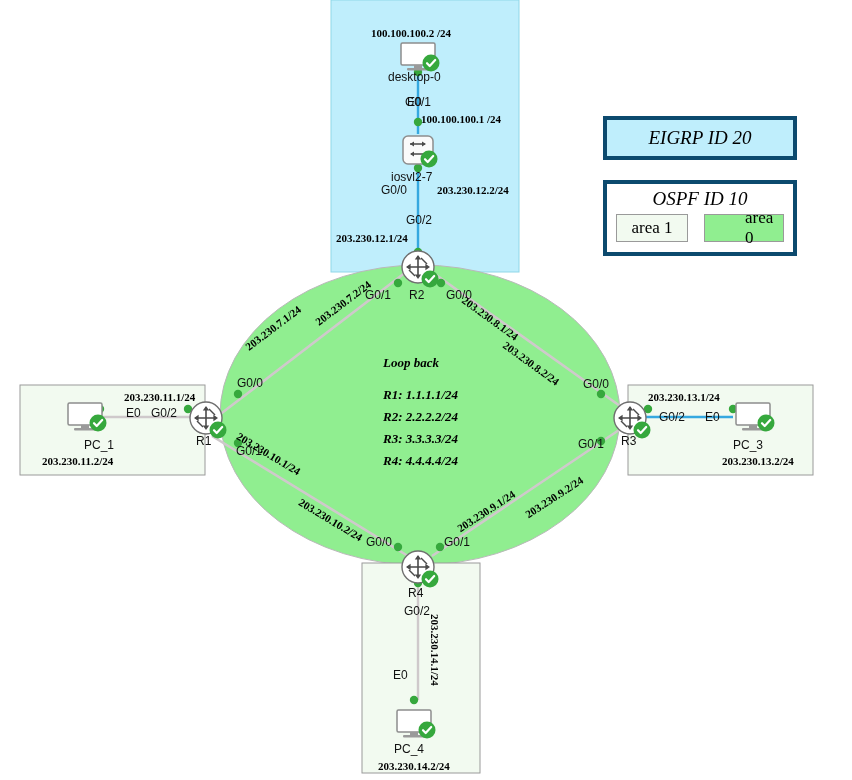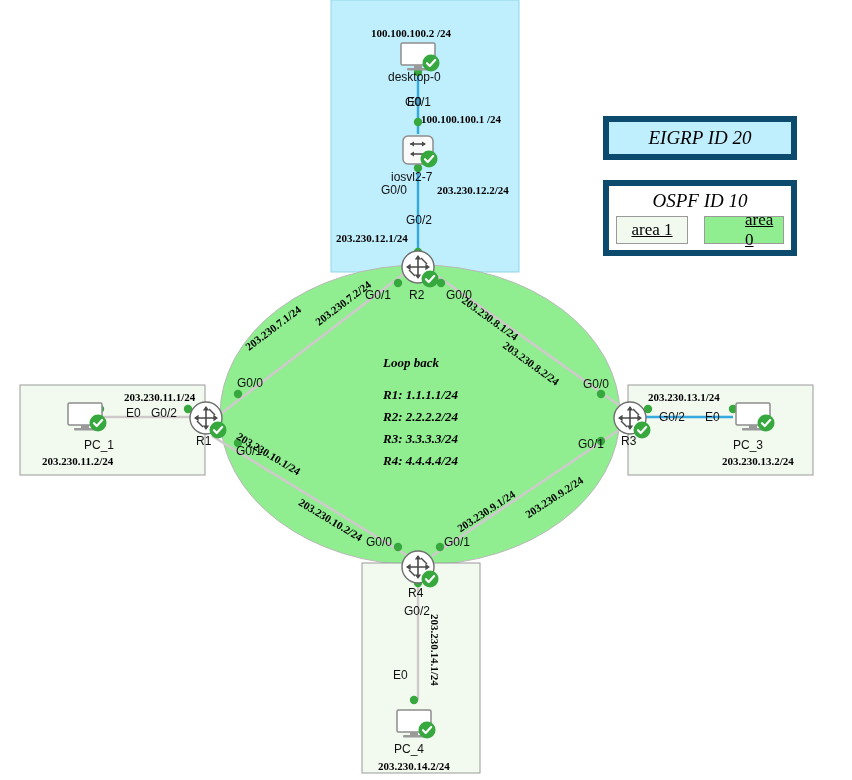--- a/index.html
+++ b/index.html
@@ -5,21 +5,21 @@
   html,body{margin:0;padding:0;background:#ffffff;}
   body{width:852px;height:780px;position:relative;overflow:hidden;
        font-family:"Liberation Sans", sans-serif;}
   #canvas{position:absolute;inset:0;width:852px;height:780px;}
   .lbl{position:absolute;white-space:nowrap;color:#000;
        font-family:"Liberation Serif", serif;font-weight:bold;font-size:11px;}
   .lbl-plain{position:absolute;white-space:nowrap;color:#111;
        font-family:"Liberation Sans", sans-serif;font-weight:400;font-size:12px;}
   .lbl-ital{position:absolute;white-space:nowrap;color:#000;
        font-family:"Liberation Serif", serif;font-style:italic;font-weight:bold;font-size:13px;}
-  .legend-box{position:absolute;box-sizing:border-box;border:6px solid #0c4a6e;
+  .legend-box{position:absolute;box-sizing:border-box;border:4px solid #0c4a6e;
        display:flex;align-items:center;justify-content:center;
        font-family:"Liberation Serif", serif;font-style:italic;font-size:19px;color:#000;}
   .area-chip{box-sizing:border-box;border:1px solid #9a9a9a;
        font-family:"Liberation Serif", serif;font-style:normal;font-size:17px;
        display:flex;align-items:center;justify-content:center;color:#000;}
 </style>
 </head>
 <body>
 
 <svg id="canvas" viewBox="0 0 852 780">
@@ -142,21 +142,21 @@
     <use href="#check-badge" transform="translate(13,8)"></use>
   </g>
 </svg>
 
 <div class="legend-box" style="left:603px;top:116px;width:194px;height:44px;background:#bfeefc;">
   <span>EIGRP ID 20</span>
 </div>
 
 <div class="legend-box" style="left:603px;top:180px;width:194px;height:76px;background:#ffffff;flex-direction:column;justify-content:flex-start;padding-top:4px;">
   <span style="margin-bottom:4px;">OSPF ID 10</span>
-  <div style="display:flex;gap:16px;text-decoration:underline;">
+  <div style="display:flex;gap:16px;">
     <div class="area-chip" style="width:72px;height:28px;background:#f2faf0;">
       <span>area 1</span>
     </div>
     <div class="area-chip" style="width:80px;height:28px;background:#90ee90;padding-left:40px;">
       <span>area 0</span>
     </div>
   </div>
 </div>
 
 <div style="position:absolute;left:383px;top:355px;">

